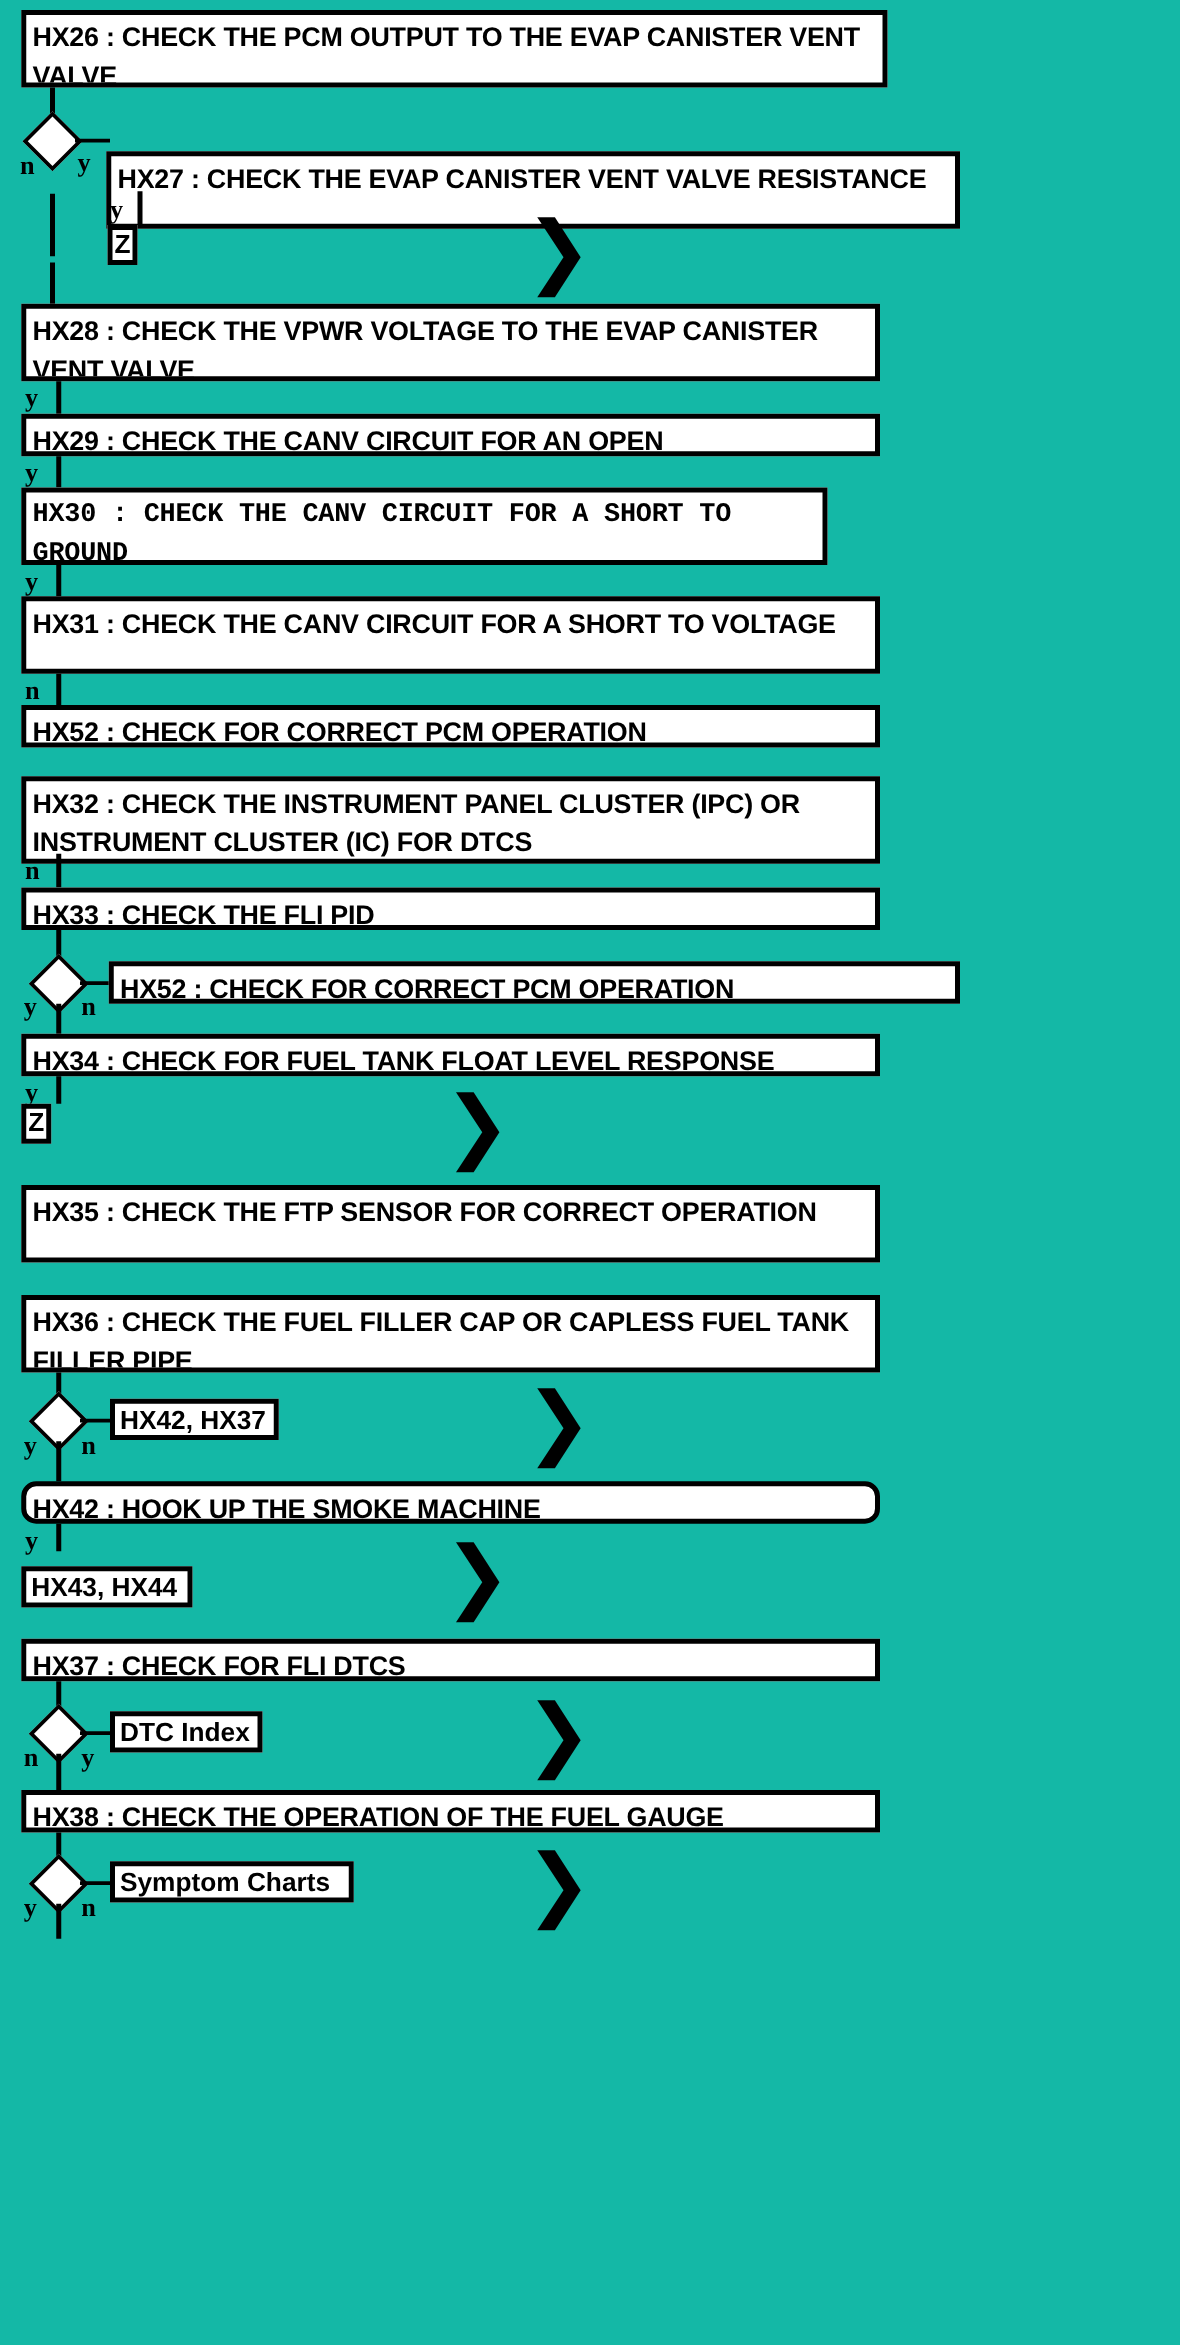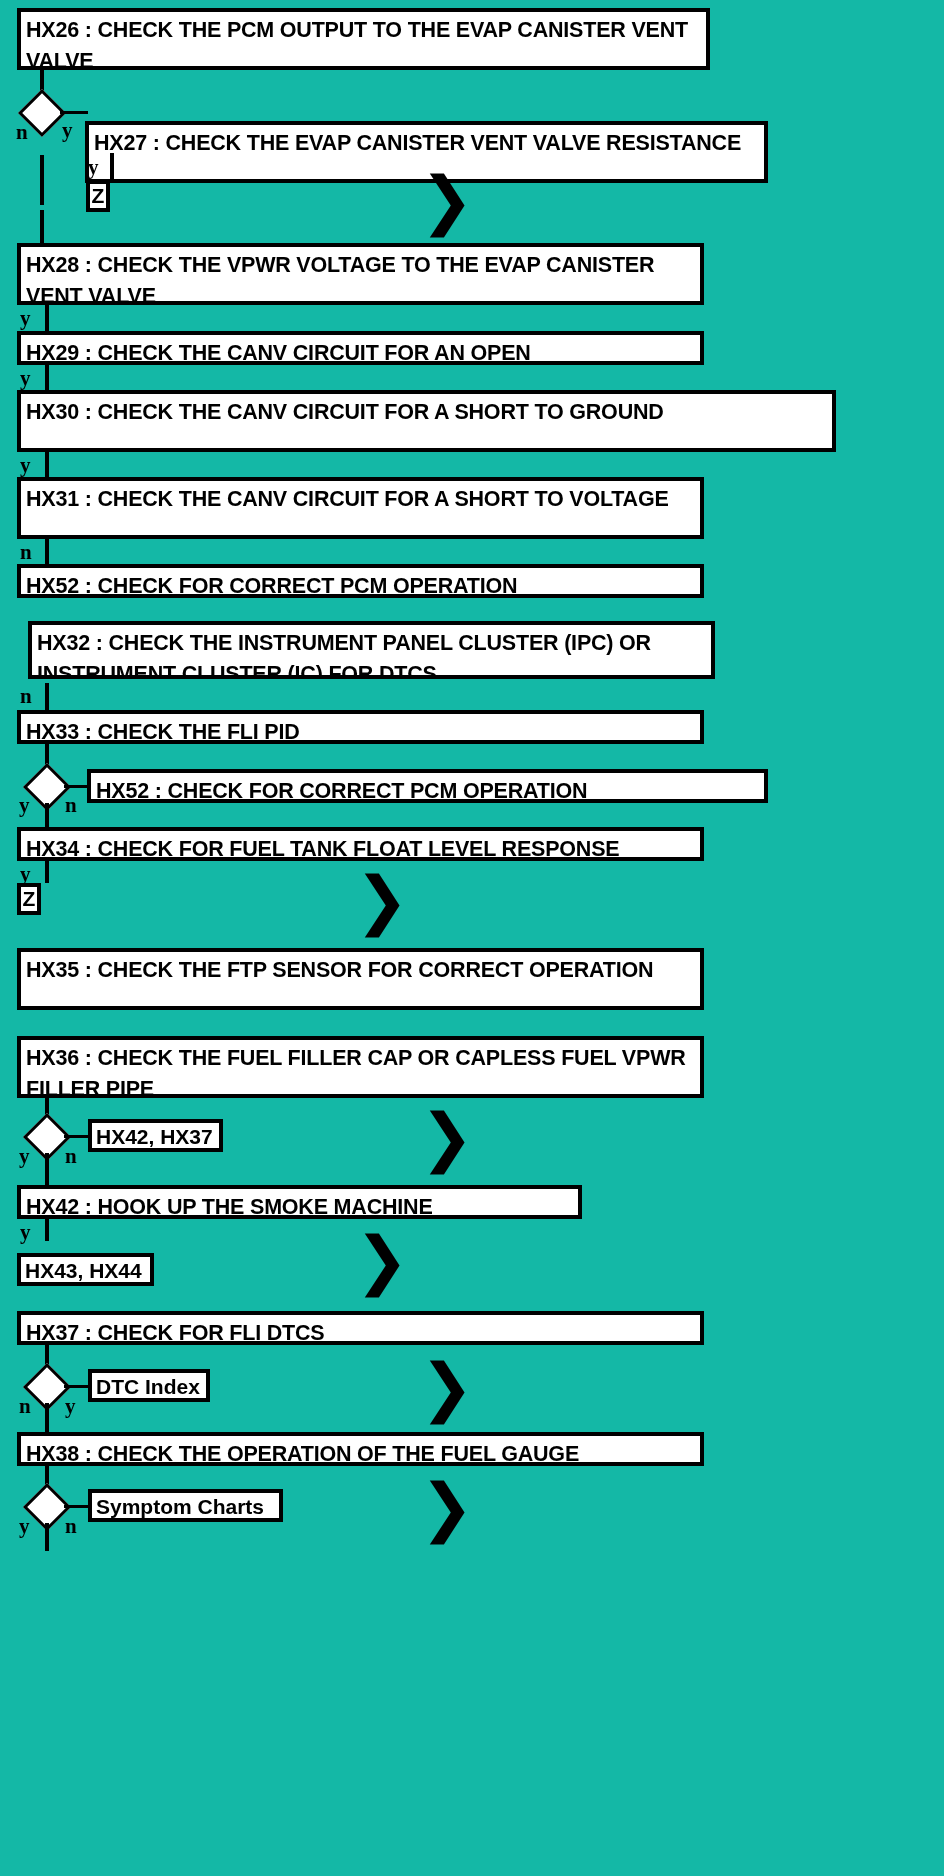--- a/index.html
+++ b/index.html
@@ -117,31 +117,31 @@
   <div class="chev" style="left:420px;top:168px;">❯</div>
 
   <div class="box" style="left:17px;top:243px;width:687px;height:62px;">HX28 : CHECK THE VPWR VOLTAGE TO THE EVAP CANISTER VENT VALVE</div>
   <div class="blabel" style="left:20px;top:308px;">y</div>
   <div class="vline" style="left:45px;top:305px;height:27px;"></div>
 
   <div class="box" style="left:17px;top:331px;width:687px;height:34px;">HX29 : CHECK THE CANV CIRCUIT FOR AN OPEN</div>
   <div class="blabel" style="left:20px;top:368px;">y</div>
   <div class="vline" style="left:45px;top:365px;height:25px;"></div>
 
-  <div class="box" style="left:17px;top:390px;width:819px;height:62px;">HX30 : CHECK THE CANV CIRCUIT FOR A SHORT TO GROUND</div>
+  <div class="box" style="left:17px;top:390px;width:645px;height:62px;font-family:Liberation Mono, monospace;">HX30 : CHECK THE CANV CIRCUIT FOR A SHORT TO GROUND</div>
   <div class="blabel" style="left:20px;top:455px;">y</div>
   <div class="vline" style="left:45px;top:452px;height:26px;"></div>
 
   <div class="box" style="left:17px;top:477px;width:687px;height:62px;">HX31 : CHECK THE CANV CIRCUIT FOR A SHORT TO VOLTAGE</div>
   <div class="blabel" style="left:20px;top:542px;">n</div>
   <div class="vline" style="left:45px;top:539px;height:26px;"></div>
 
   <div class="box" style="left:17px;top:564px;width:687px;height:34px;">HX52 : CHECK FOR CORRECT PCM OPERATION</div>
 
-  <div class="box" style="left:28px;top:621px;width:687px;height:58px;">HX32 : CHECK THE INSTRUMENT PANEL CLUSTER (IPC) OR INSTRUMENT CLUSTER (IC) FOR DTCS</div>
+  <div class="box" style="left:17px;top:621px;width:687px;height:70px;">HX32 : CHECK THE INSTRUMENT PANEL CLUSTER (IPC) OR INSTRUMENT CLUSTER (IC) FOR DTCS</div>
   <div class="blabel" style="left:20px;top:686px;">n</div>
   <div class="vline" style="left:45px;top:683px;height:27px;"></div>
 
   <div class="box" style="left:17px;top:710px;width:687px;height:34px;">HX33 : CHECK THE FLI PID</div>
 
   <div class="vline" style="left:45px;top:744px;height:26px;"></div>
   <div class="diamond" style="left:30px;top:770px;"></div>
   <div class="blabel" style="left:19px;top:795px;">y</div>
   <div class="blabel" style="left:65px;top:795px;">n</div>
   <div class="hline" style="left:64px;top:785px;width:26px;"></div>
@@ -153,35 +153,35 @@
   <div class="box" style="left:17px;top:827px;width:687px;height:34px;">HX34 : CHECK FOR FUEL TANK FLOAT LEVEL RESPONSE</div>
   <div class="blabel" style="left:20px;top:864px;">y</div>
   <div class="vline" style="left:45px;top:861px;height:22px;"></div>
 
   <div class="tag" style="left:17px;top:883px;width:24px;height:32px;">Z</div>
 
   <div class="chev" style="left:355px;top:868px;">❯</div>
 
   <div class="box" style="left:17px;top:948px;width:687px;height:62px;">HX35 : CHECK THE FTP SENSOR FOR CORRECT OPERATION</div>
 
-  <div class="box" style="left:17px;top:1036px;width:687px;height:62px;">HX36 : CHECK THE FUEL FILLER CAP OR CAPLESS FUEL VPWR FILLER PIPE</div>
+  <div class="box" style="left:17px;top:1036px;width:687px;height:62px;">HX36 : CHECK THE FUEL FILLER CAP OR CAPLESS FUEL TANK FILLER PIPE</div>
 
   <div class="vline" style="left:45px;top:1098px;height:22px;"></div>
   <div class="diamond" style="left:30px;top:1120px;"></div>
   <div class="blabel" style="left:19px;top:1146px;">y</div>
   <div class="blabel" style="left:65px;top:1146px;">n</div>
   <div class="hline" style="left:64px;top:1135px;width:26px;"></div>
 
   <div class="tag" style="left:88px;top:1119px;width:135px;height:33px;line-height:27px;text-align:left;padding-left:4px;">HX42, HX37</div>
 
   <div class="chev" style="left:420px;top:1105px;">❯</div>
 
   <div class="vline" style="left:45px;top:1153px;height:32px;"></div>
 
-  <div class="box" style="left:17px;top:1185px;width:565px;height:34px;">HX42 : HOOK UP THE SMOKE MACHINE</div>
+  <div class="box" style="left:17px;top:1185px;width:687px;height:34px;border-radius:12px;">HX42 : HOOK UP THE SMOKE MACHINE</div>
   <div class="blabel" style="left:20px;top:1222px;">y</div>
   <div class="vline" style="left:45px;top:1219px;height:22px;"></div>
 
   <div class="tag" style="left:17px;top:1241px;width:137px;height:33px;line-height:27px;text-align:left;padding-left:4px;margin-top:12px;">HX43, HX44</div>
 
   <div class="chev" style="left:355px;top:1228px;">❯</div>
 
   <div class="box" style="left:17px;top:1311px;width:687px;height:34px;">HX37 : CHECK FOR FLI DTCS</div>
 
   <div class="vline" style="left:45px;top:1345px;height:25px;"></div>

